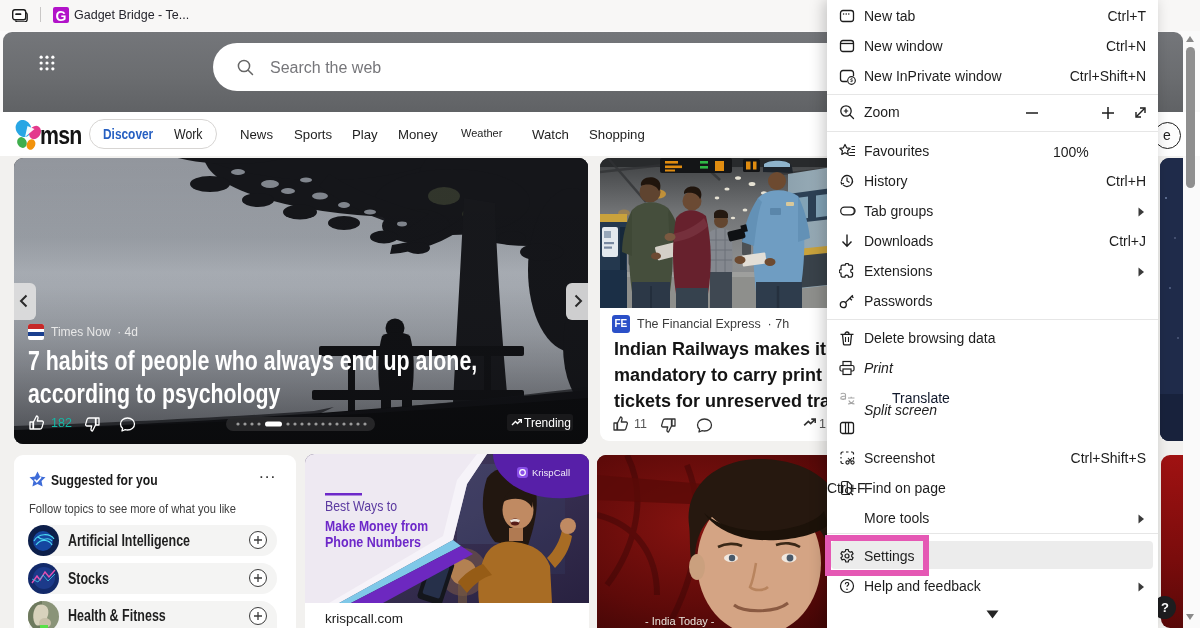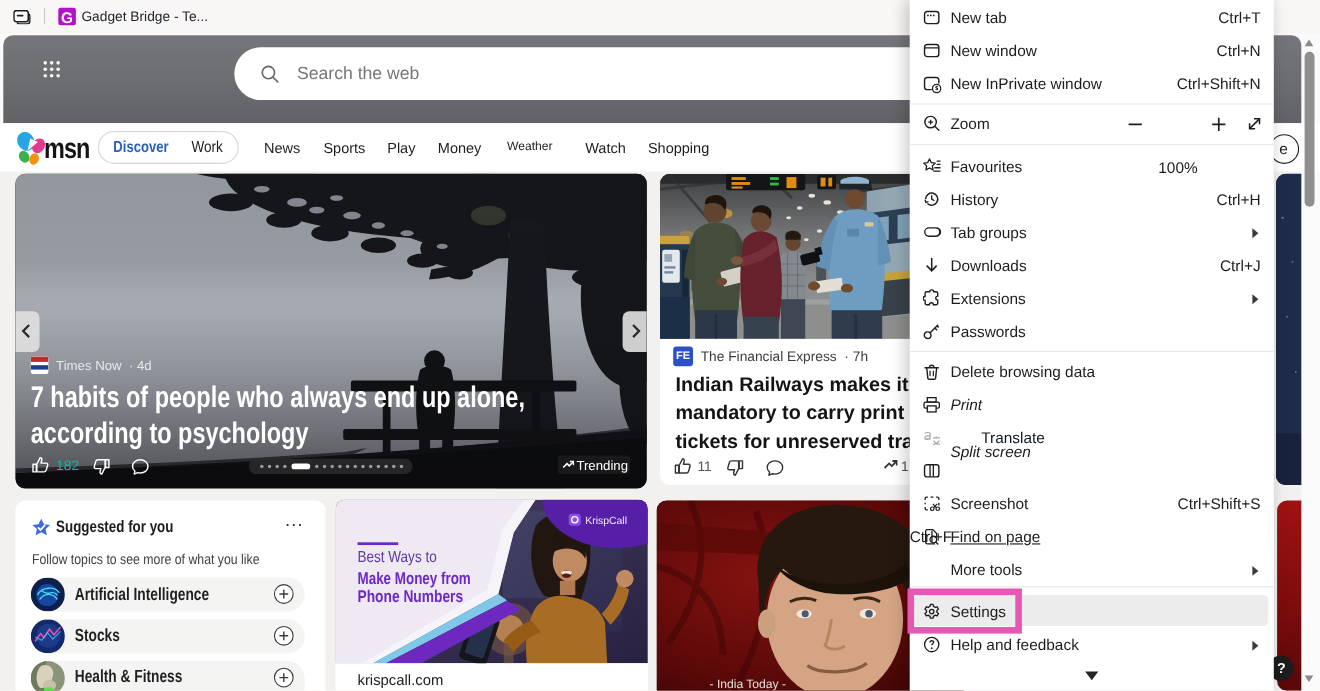--- a/index.html
+++ b/index.html
@@ -547,21 +547,21 @@
   <div class="abs" style="left:37px;top:173px;">History</div>
   <div class="abs" style="left:37px;top:203px;">Tab groups</div>
   <div class="abs" style="left:37px;top:233px;">Downloads</div>
   <div class="abs" style="left:37px;top:263px;">Extensions</div>
   <div class="abs" style="left:37px;top:293px;">Passwords</div>
   <div class="abs" style="left:37px;top:330px;">Delete browsing data</div>
   <div class="abs" style="left:37px;top:360px;font-style:italic;">Print</div>
   <div class="abs" style="left:37px;top:390px;color:#0f172a;margin-left:28px;">Translate</div>
   <div class="abs" style="left:37px;top:402px;font-style:italic;">Split screen</div>
   <div class="abs" style="left:37px;top:450px;">Screenshot</div>
-  <div class="abs" style="left:37px;top:480px;text-decoration:underline;">Find on page</div>
+  <div class="abs" style="left:37px;top:480px;">Find on page</div>
   <div class="abs" style="left:37px;top:510px;">More tools</div>
   <div class="abs" style="left:37px;top:548px;">Settings</div>
   <div class="abs" style="left:37px;top:578px;">Help and feedback</div>
 
   <div class="abs" style="left:0;top:8px;width:319px;text-align:right;">Ctrl+T</div>
   <div class="abs" style="left:0;top:38px;width:319px;text-align:right;">Ctrl+N</div>
   <div class="abs" style="left:0;top:68px;width:319px;text-align:right;">Ctrl+Shift+N</div>
   <div class="abs" style="left:0;top:173px;width:319px;text-align:right;">Ctrl+H</div>
   <div class="abs" style="left:0;top:233px;width:319px;text-align:right;">Ctrl+J</div>
   <div class="abs" style="left:0;top:450px;width:319px;text-align:right;">Ctrl+Shift+S</div>

